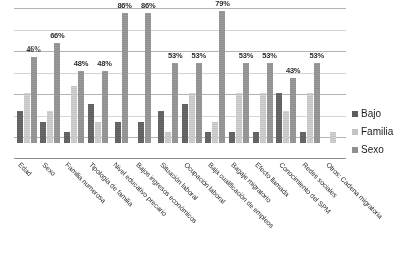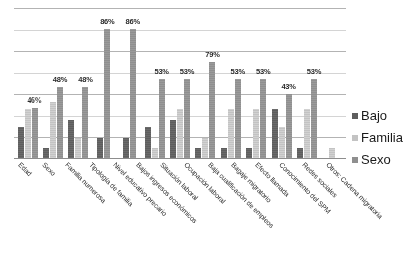--- a/index.html
+++ b/index.html
@@ -35,21 +35,21 @@
   }
   .group{
     flex:1 1 0;
     height:100%;
     position:relative;
     display:flex;align-items:flex-end;justify-content:center;
     gap:0px;
   }
   .bar{
     width:6px;
-    margin:0 .5px;
+    margin:16px .5px;
     position:relative;
     background:#7a7a7a;
   }
   .bar.bajo{
     background:#5e5e5e;
     background-image:repeating-linear-gradient(0deg,#5e5e5e 0 1px,#6b6b6b 1px 2px);
   }
   .bar.moderado{
     background:#c3c3c3;
     background-image:repeating-linear-gradient(0deg,#c3c3c3 0 1px,#d2d2d2 1px 2px);
@@ -95,43 +95,50 @@
     left:352px; top:108px;
     display:flex;flex-direction:column;gap:7px;
   }
   .legend-item{display:flex;align-items:center;gap:3px;}
   .legend-swatch{
     width:6px;height:6px;display:inline-block;flex:0 0 auto;
   }
   .legend-swatch.bajo{background:#5e5e5e;}
   .legend-swatch.moderado{background:#c3c3c3;}
   .legend-swatch.alto{background:#8f8f8f;}
-  .legend-text{font-size:13px;color:#1a1a1a;white-space:nowrap;}
+  .legend-text{font-size:10px;color:#1a1a1a;white-space:nowrap;}
 </style>
 </head>
 <body>
 
 <div id="chart-root">
 
   <div class="plot">
     <div class="gridlines">
         <div class="gridline" style="top: 0px;"></div>
         <div class="gridline faint" style="top: 21.5714px;"></div>
         <div class="gridline" style="top: 43.1429px;"></div>
         <div class="gridline faint" style="top: 64.7143px;"></div>
         <div class="gridline" style="top: 86.2857px;"></div>
         <div class="gridline faint" style="top: 107.857px;"></div>
         <div class="gridline" style="top: 129.429px;"></div>
       </div>
     <div class="groups">
         <div class="group">
           <div class="bar bajo" style="height: 31.71px;"></div>
           <div class="bar moderado" style="height: 49.83px;"></div>
-          <div class="bar alto" style="height: 51px; font-family: Liberation Serif, serif;">
+          <div class="bar alto" style="height: 86px; font-family: Liberation Serif, serif;">
             <span class="bar-label">46%</span>
+          </div>
+        </div>
+        <div class="group">
+          <div class="bar bajo" style="height: 21.14px;"></div>
+          <div class="bar moderado" style="height: 31.71px;"></div>
+          <div class="bar alto" style="height: 99.66px;">
+            <span class="bar-label">66%</span>
           </div>
         </div>
         <div class="group">
           <div class="bar bajo" style="height: 10.57px;"></div>
           <div class="bar moderado" style="height: 57.38px;"></div>
           <div class="bar alto" style="height: 72.48px;">
             <span class="bar-label">48%</span>
           </div>
         </div>
         <div class="group">
@@ -163,21 +170,21 @@
         <div class="group">
           <div class="bar bajo" style="height: 39.26px;"></div>
           <div class="bar moderado" style="height: 49.83px;"></div>
           <div class="bar alto" style="height: 80.03px;">
             <span class="bar-label">53%</span>
           </div>
         </div>
         <div class="group">
           <div class="bar bajo" style="height: 10.57px;"></div>
           <div class="bar moderado" style="height: 21.14px;"></div>
-          <div class="bar alto" style="height: 97px;">
+          <div class="bar alto" style="height: 132px;">
             <span class="bar-label">79%</span>
           </div>
         </div>
         <div class="group">
           <div class="bar bajo" style="height: 10.57px;"></div>
           <div class="bar moderado" style="height: 49.83px;"></div>
           <div class="bar alto" style="height: 80.03px;">
             <span class="bar-label">53%</span>
           </div>
         </div>

